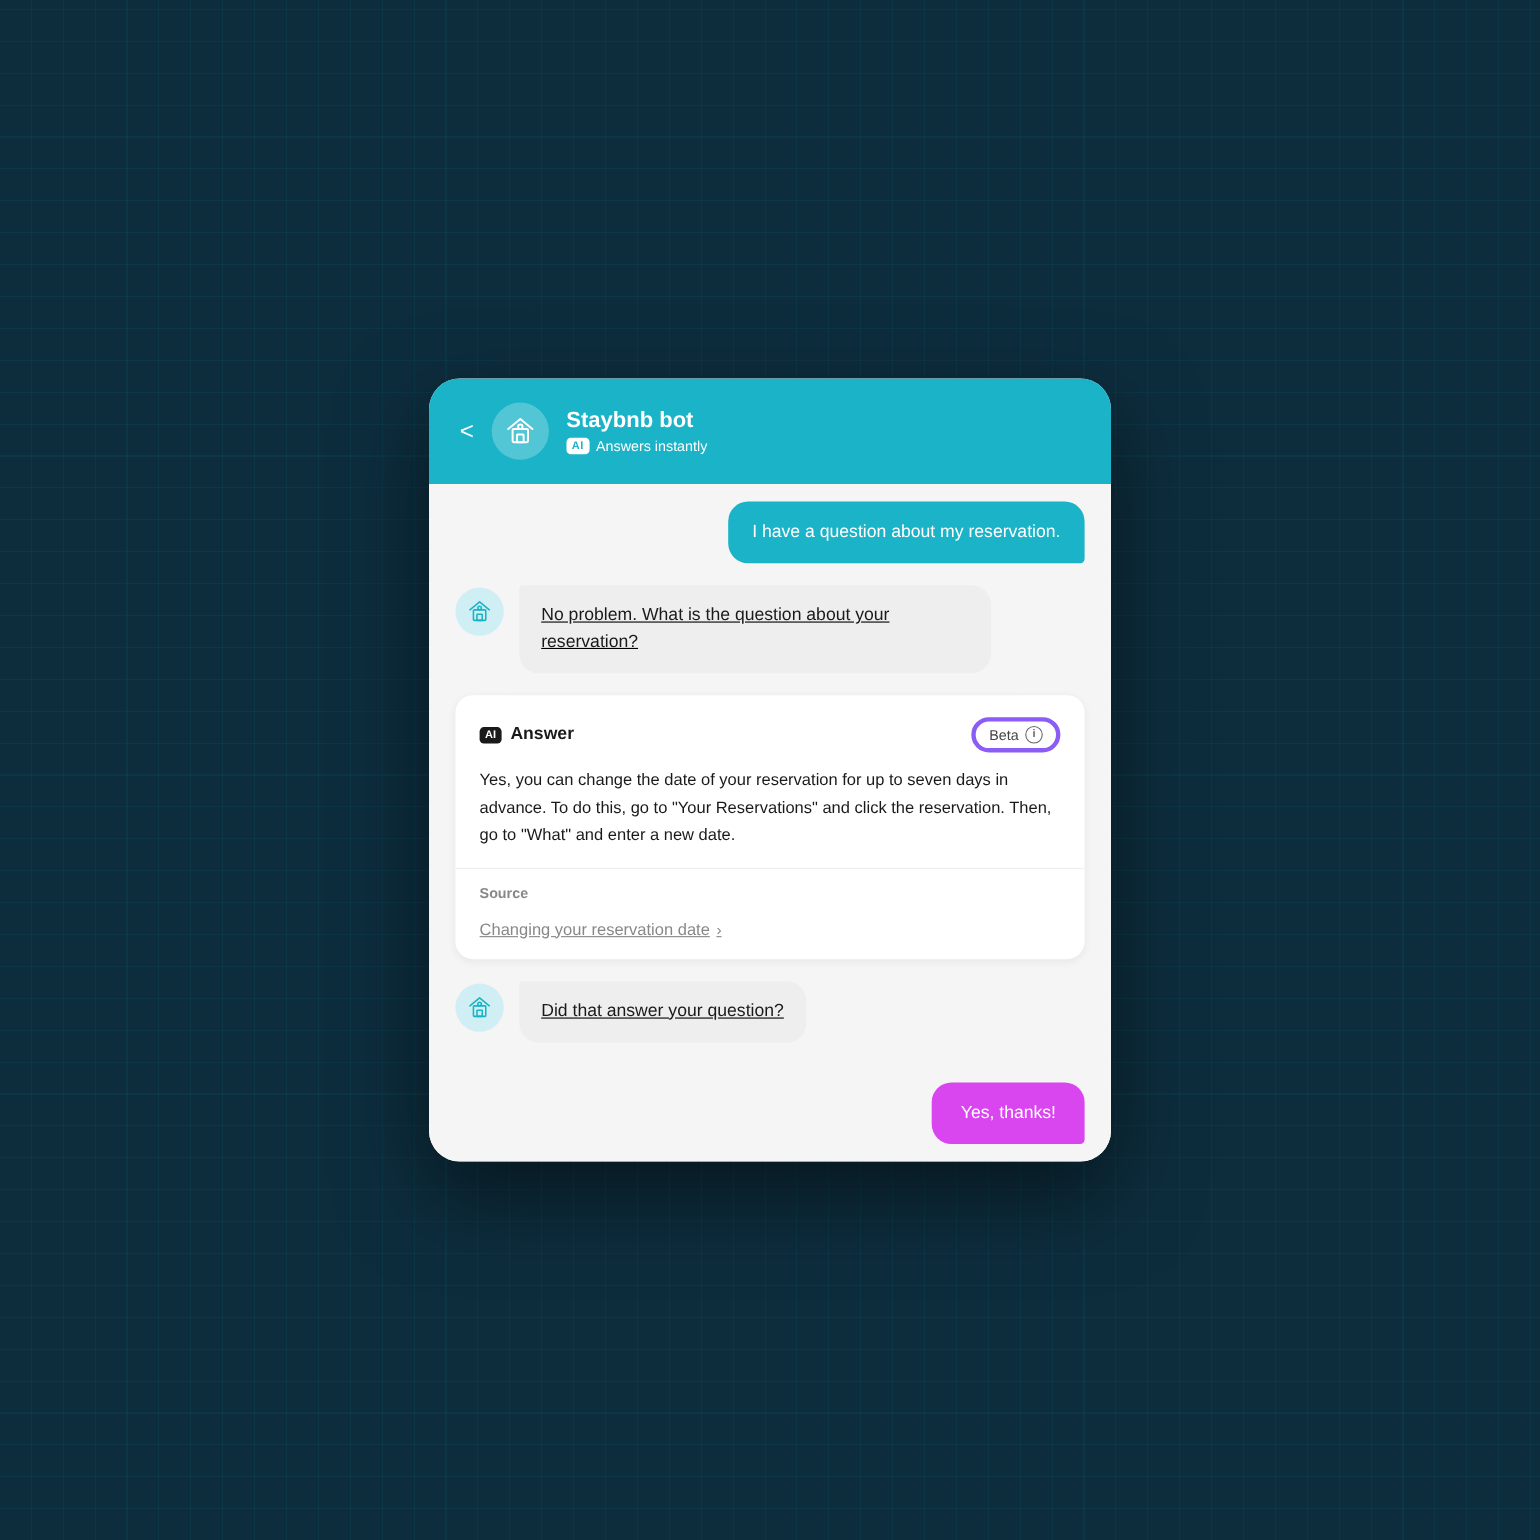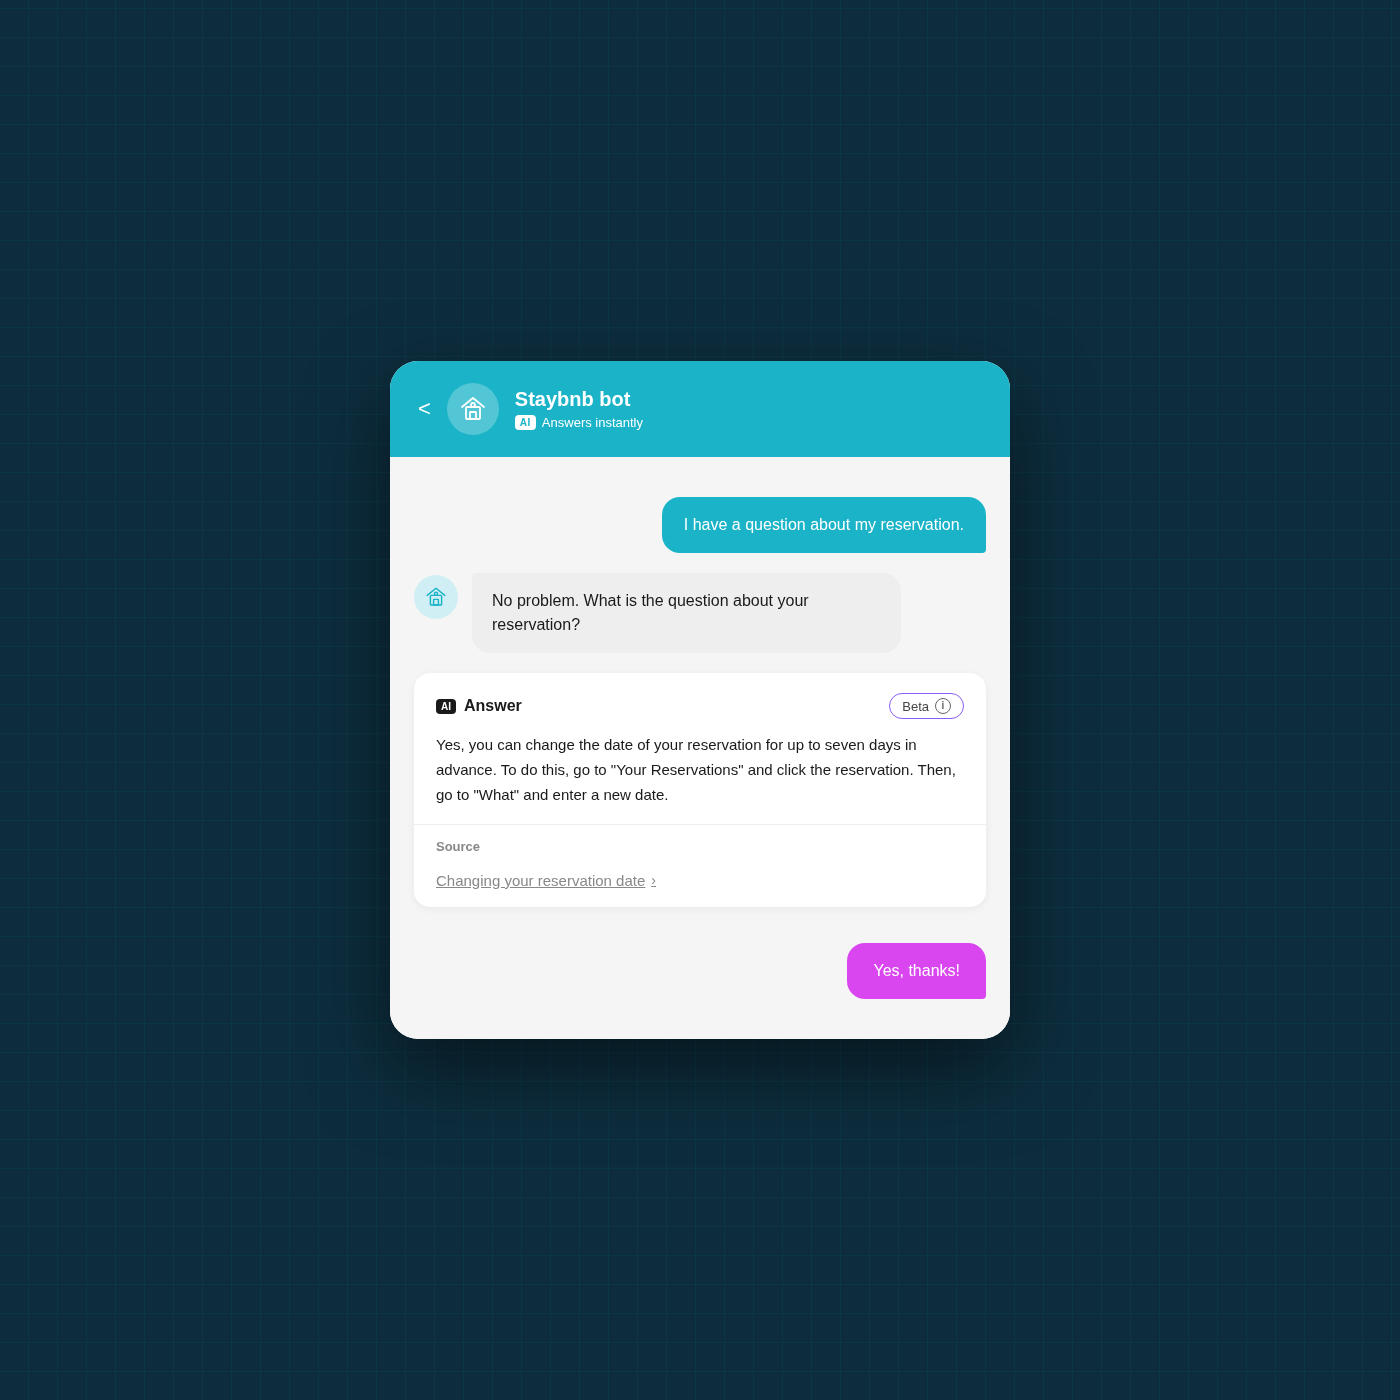--- a/index.html
+++ b/index.html
@@ -113,21 +113,21 @@
 
     .instant-text {
       color: white;
       font-size: 13px;
       font-weight: 400;
     }
 
     
     .chat-body {
       background: #f5f5f5;
-      padding: 40px 24px;
+      padding: 16px 24px;
       display: flex;
       flex-direction: column;
       gap: 20px;
     }
 
     
     .msg-user {
       align-self: flex-end;
       background: #1ab3c8;
       color: white;
@@ -136,20 +136,21 @@
       max-width: 72%;
       font-size: 16px;
       line-height: 1.5;
     }
 
     
     .msg-bot-row {
       display: flex;
       align-items: flex-start;
       gap: 14px;
+      text-decoration: underline;
     }
 
     .bot-avatar-small {
       width: 44px;
       height: 44px;
       border-radius: 50%;
       background: #d0eff4;
       display: flex;
       align-items: center;
       justify-content: center;
@@ -212,21 +213,21 @@
     }
 
     .answer-label {
       font-size: 16px;
       font-weight: 700;
       color: #1a1a1a;
     }
 
     .beta-badge {
       background: white;
-      border: 1px solid #8b5cf6;
+      border: 4px solid #8b5cf6;
       border-radius: 20px;
       padding: 4px 12px;
       font-size: 13px;
       font-weight: 500;
       color: #444;
       display: flex;
       align-items: flex-end;
       gap: 6px;
     }
 
@@ -357,17 +358,28 @@
       </div>
       <div class="source-section">
         <div class="source-label">Source</div>
         <div class="source-link">
           <span>Changing your reservation date</span>
           <span class="chevron-right">›</span>
         </div>
       </div>
     </div>
 
+    <div class="msg-bot-row">
+      <div class="bot-avatar-small">
+        <svg viewBox="0 0 30 30">
+          <path d="M4 13L15 4l11 9" stroke-linecap="round" stroke-linejoin="round"></path>
+          <rect x="8" y="13" width="14" height="12" rx="1" stroke-linecap="round" stroke-linejoin="round"></rect>
+          <rect x="12" y="18" width="6" height="7" rx="0.5"></rect>
+          <circle cx="15" cy="11" r="2" stroke-linecap="round"></circle>
+        </svg>
+      </div>
+      <div class="msg-bot-plain">Did that answer your question?</div>
+    </div>
 
     <div class="msg-user msg-user-last">Yes, thanks!</div>
 
   </div>
 </div>
 
 </body></html>

